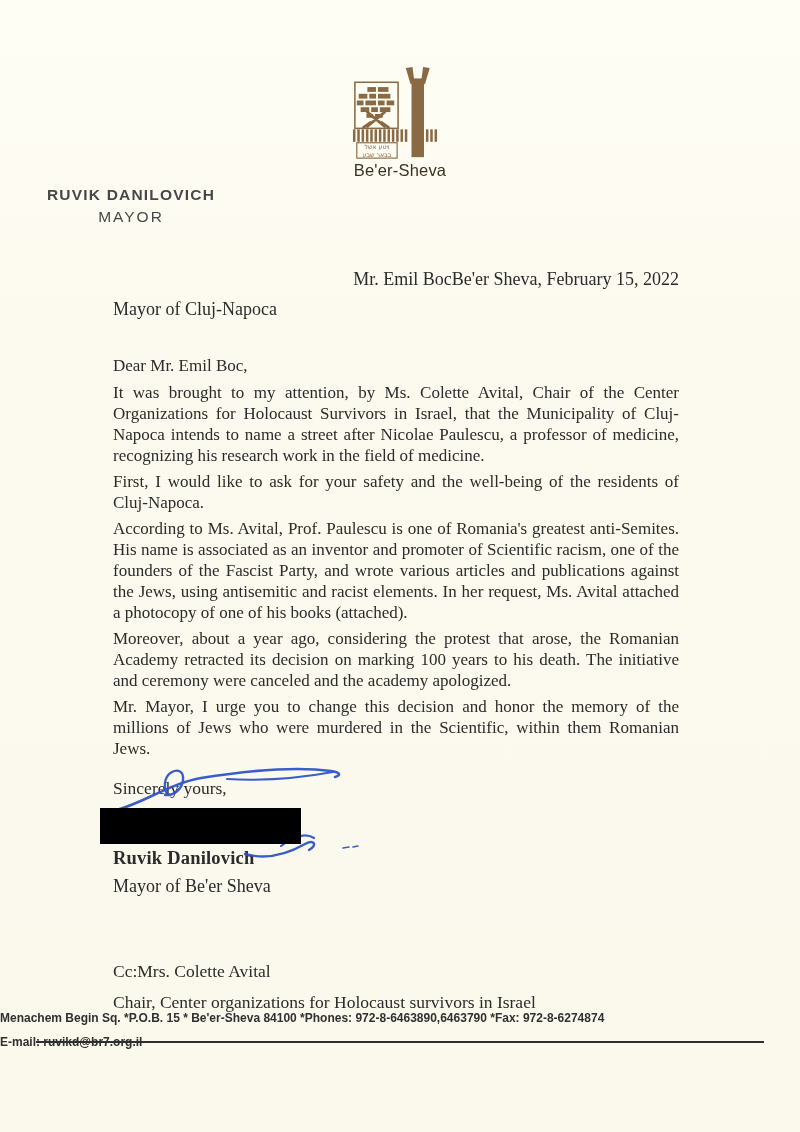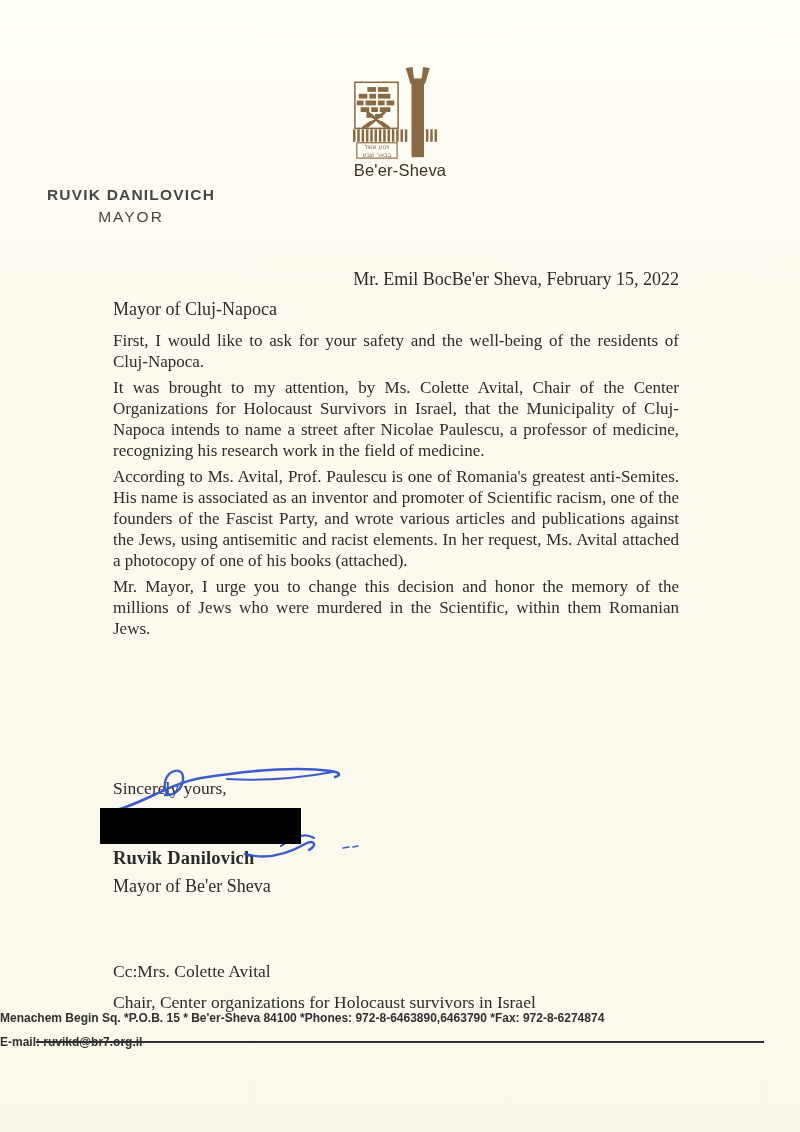--- a/index.html
+++ b/index.html
@@ -155,25 +155,27 @@
     <div class="official-title">MAYOR</div>
   </div>
 
   <div class="letter">
     <div class="addr-row">
       <span>Mr. Emil Boc</span>
       <span>Be'er Sheva, February 15, 2022</span>
     </div>
     <div class="recipient-title">Mayor of Cluj-Napoca</div>
 
+    <div class="salutation">Dear Mr. Emil Boc,</div>
 
     <div class="paragraphs">
+      <p>It was brought to my attention, by Ms. Colette Avital, Chair of the Center Organizations for Holocaust Survivors in Israel, that the Municipality of Cluj-Napoca intends to name a street after Nicolae Paulescu, a professor of medicine, recognizing his research work in the field of medicine.</p>
       <p>First, I would like to ask for your safety and the well-being of the residents of Cluj-Napoca.</p>
-      <p>It was brought to my attention, by Ms. Colette Avital, Chair of the Center Organizations for Holocaust Survivors in Israel, that the Municipality of Cluj-Napoca intends to name a street after Nicolae Paulescu, a professor of medicine, recognizing his research work in the field of medicine.</p>
       <p>According to Ms. Avital, Prof. Paulescu is one of Romania's greatest anti-Semites. His name is associated as an inventor and promoter of Scientific racism, one of the founders of the Fascist Party, and wrote various articles and publications against the Jews, using antisemitic and racist elements. In her request, Ms. Avital attached a photocopy of one of his books (attached).</p>
+      <p>Moreover, about a year ago, considering the protest that arose, the Romanian Academy retracted its decision on marking 100 years to his death. The initiative and ceremony were canceled and the academy apologized.</p>
       <p>Mr. Mayor, I urge you to change this decision and honor the memory of the millions of Jews who were murdered in the Scientific, within them Romanian Jews.</p>
     </div>
   </div>
 
   <div class="valediction">Sincerely yours,</div>
 
   <svg class="sig-scribble" width="290" height="110" viewBox="0 0 290 110" aria-hidden="true">
     <g fill="none" stroke="currentColor" stroke-linecap="round" opacity="0.92">
       <path d="M14,52 C45,46 72,24 106,18 C150,11 200,6 236,11 C244,12 247,15 240,17" stroke-width="2.6"></path>
       <path d="M238,12 C205,18 165,21 132,19" stroke-width="2"></path>

